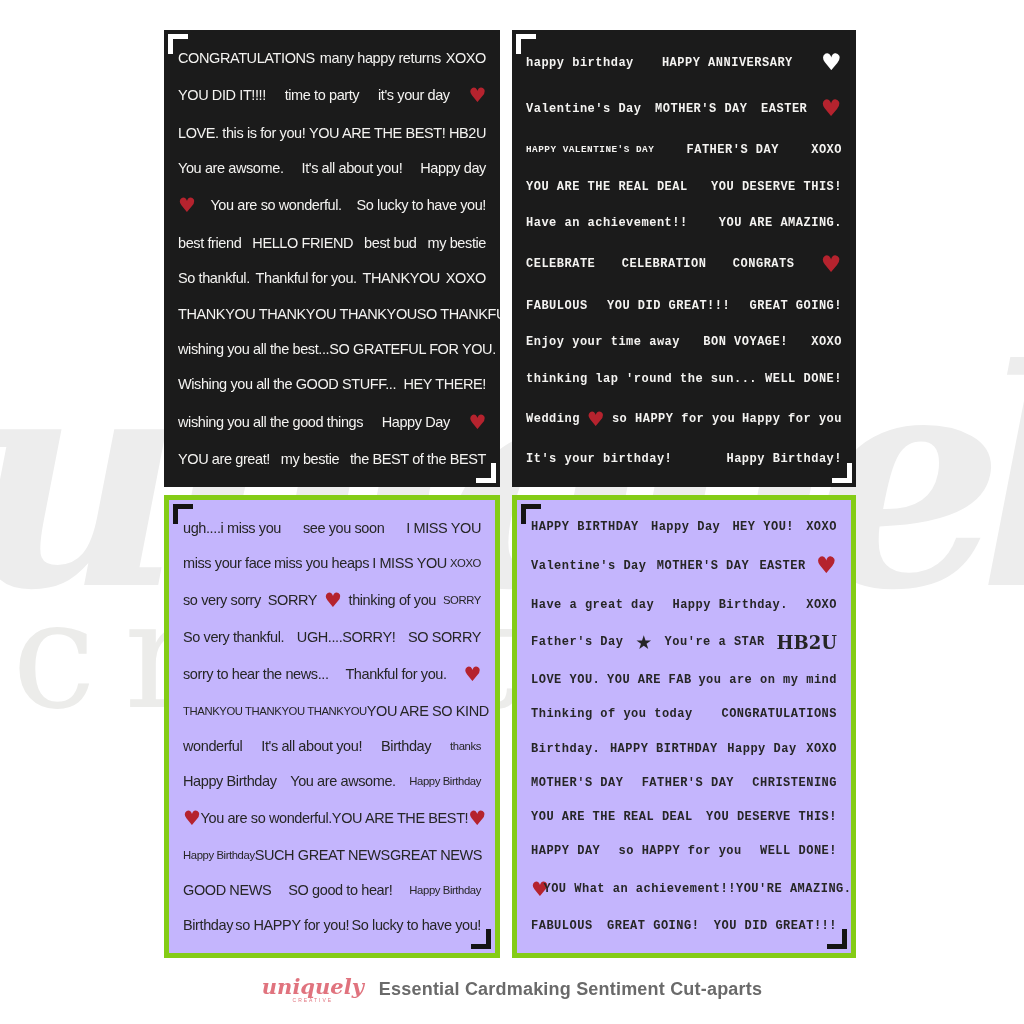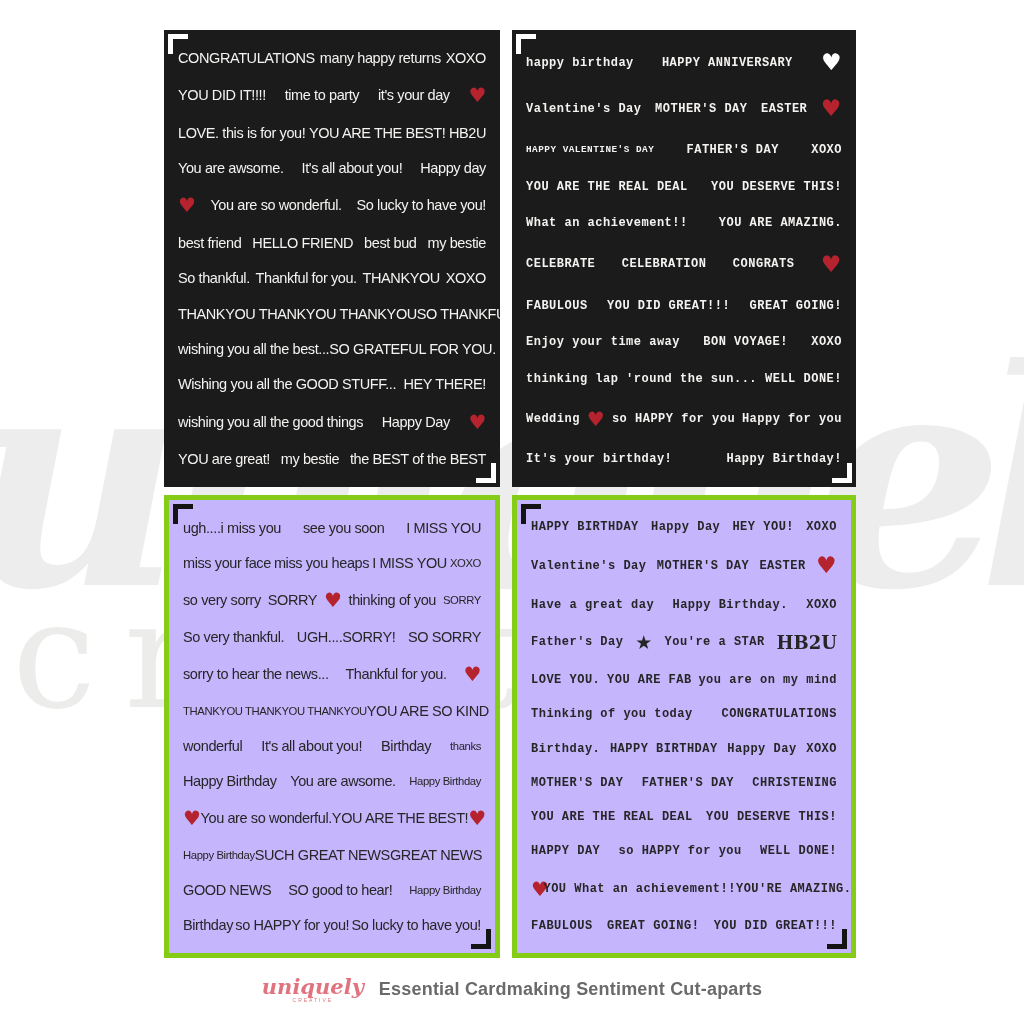--- a/index.html
+++ b/index.html
@@ -156,21 +156,21 @@
       <div class="row">
         <span class="phrase sm">HAPPY VALENTINE'S DAY</span>
         <span class="phrase">FATHER'S DAY</span>
         <span class="phrase">XOXO</span>
       </div>
       <div class="row">
         <span class="phrase">YOU ARE THE REAL DEAL</span>
         <span class="phrase">YOU DESERVE THIS!</span>
       </div>
       <div class="row">
-        <span class="phrase">What an achievement!!</span>
+        <span class="phrase">Have an achievement!!</span>
         <span class="phrase">YOU ARE AMAZING.</span>
       </div>
       <div class="row">
         <span class="phrase">CELEBRATE</span>
         <span class="phrase">CELEBRATION</span>
         <span class="phrase">CONGRATS</span>
         <span class="heart red lg">♥</span>
       </div>
       <div class="row">
         <span class="phrase">FABULOUS</span>

